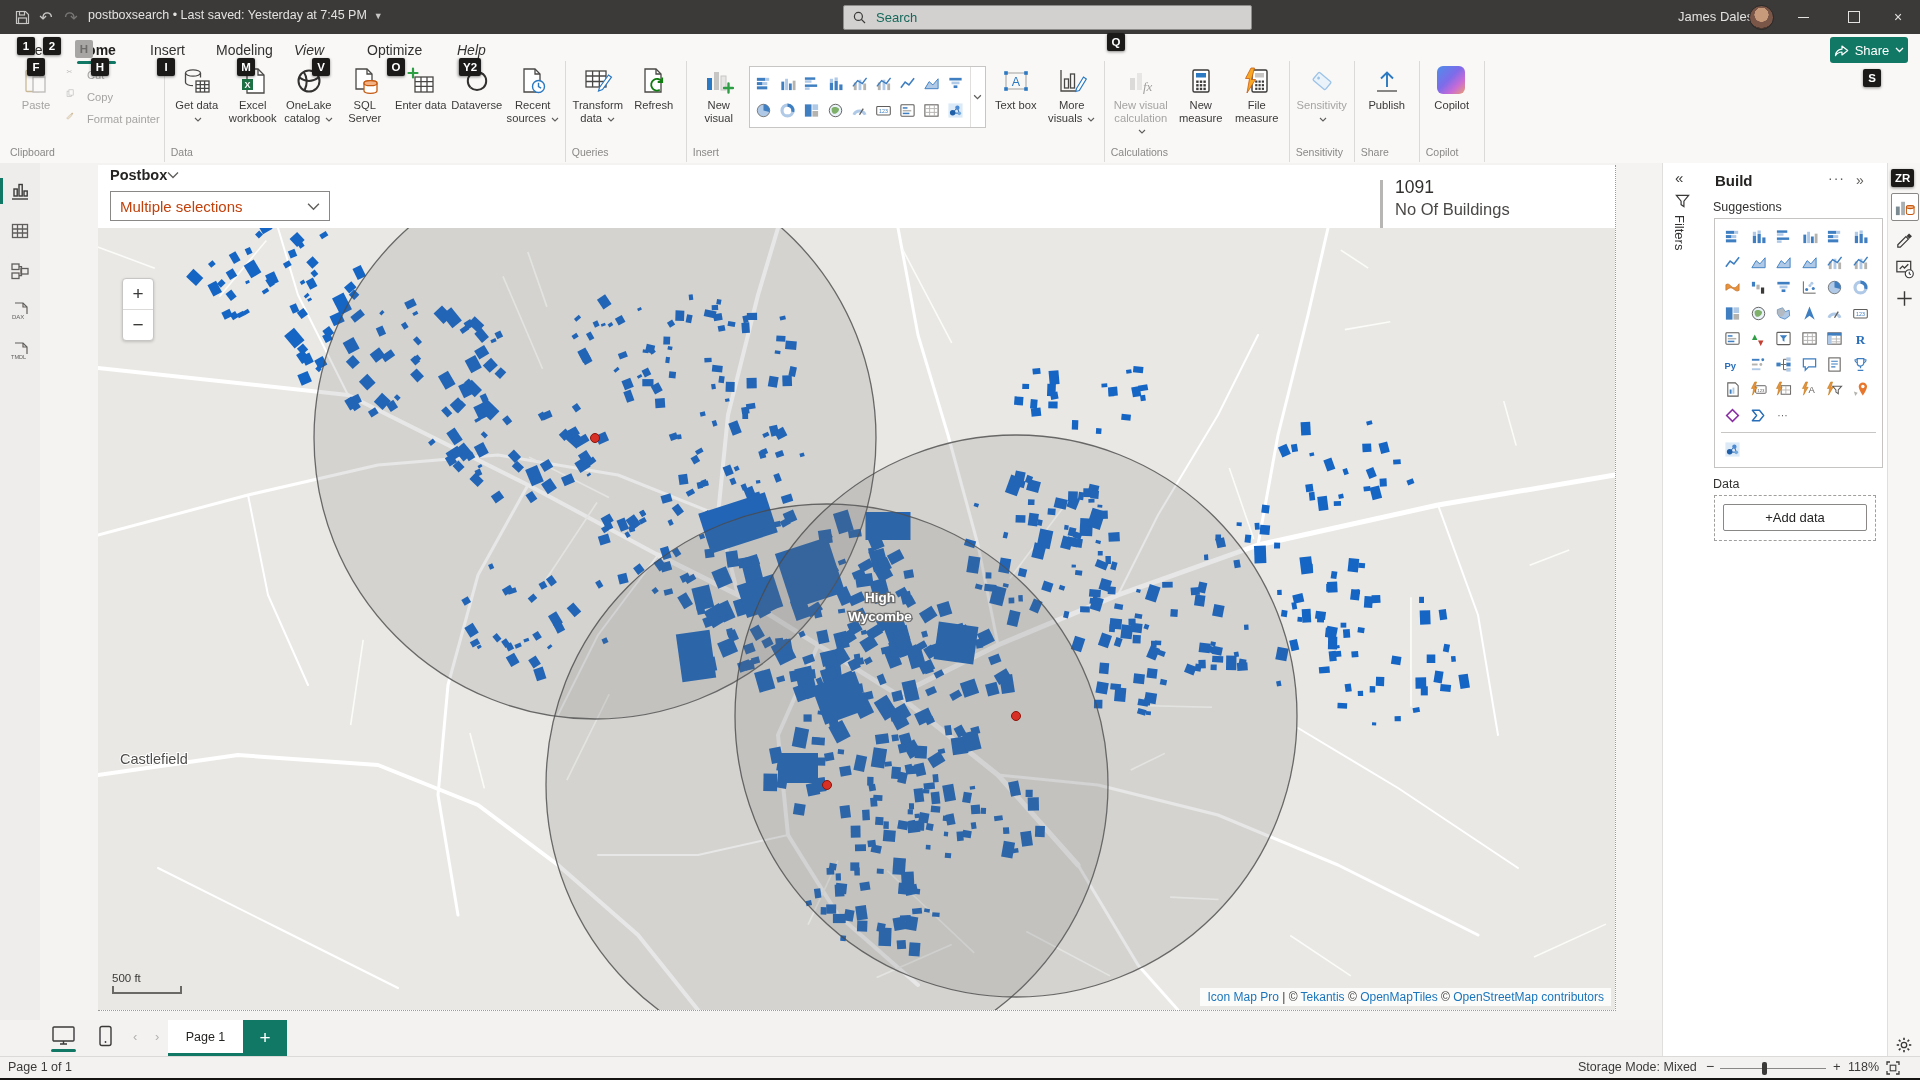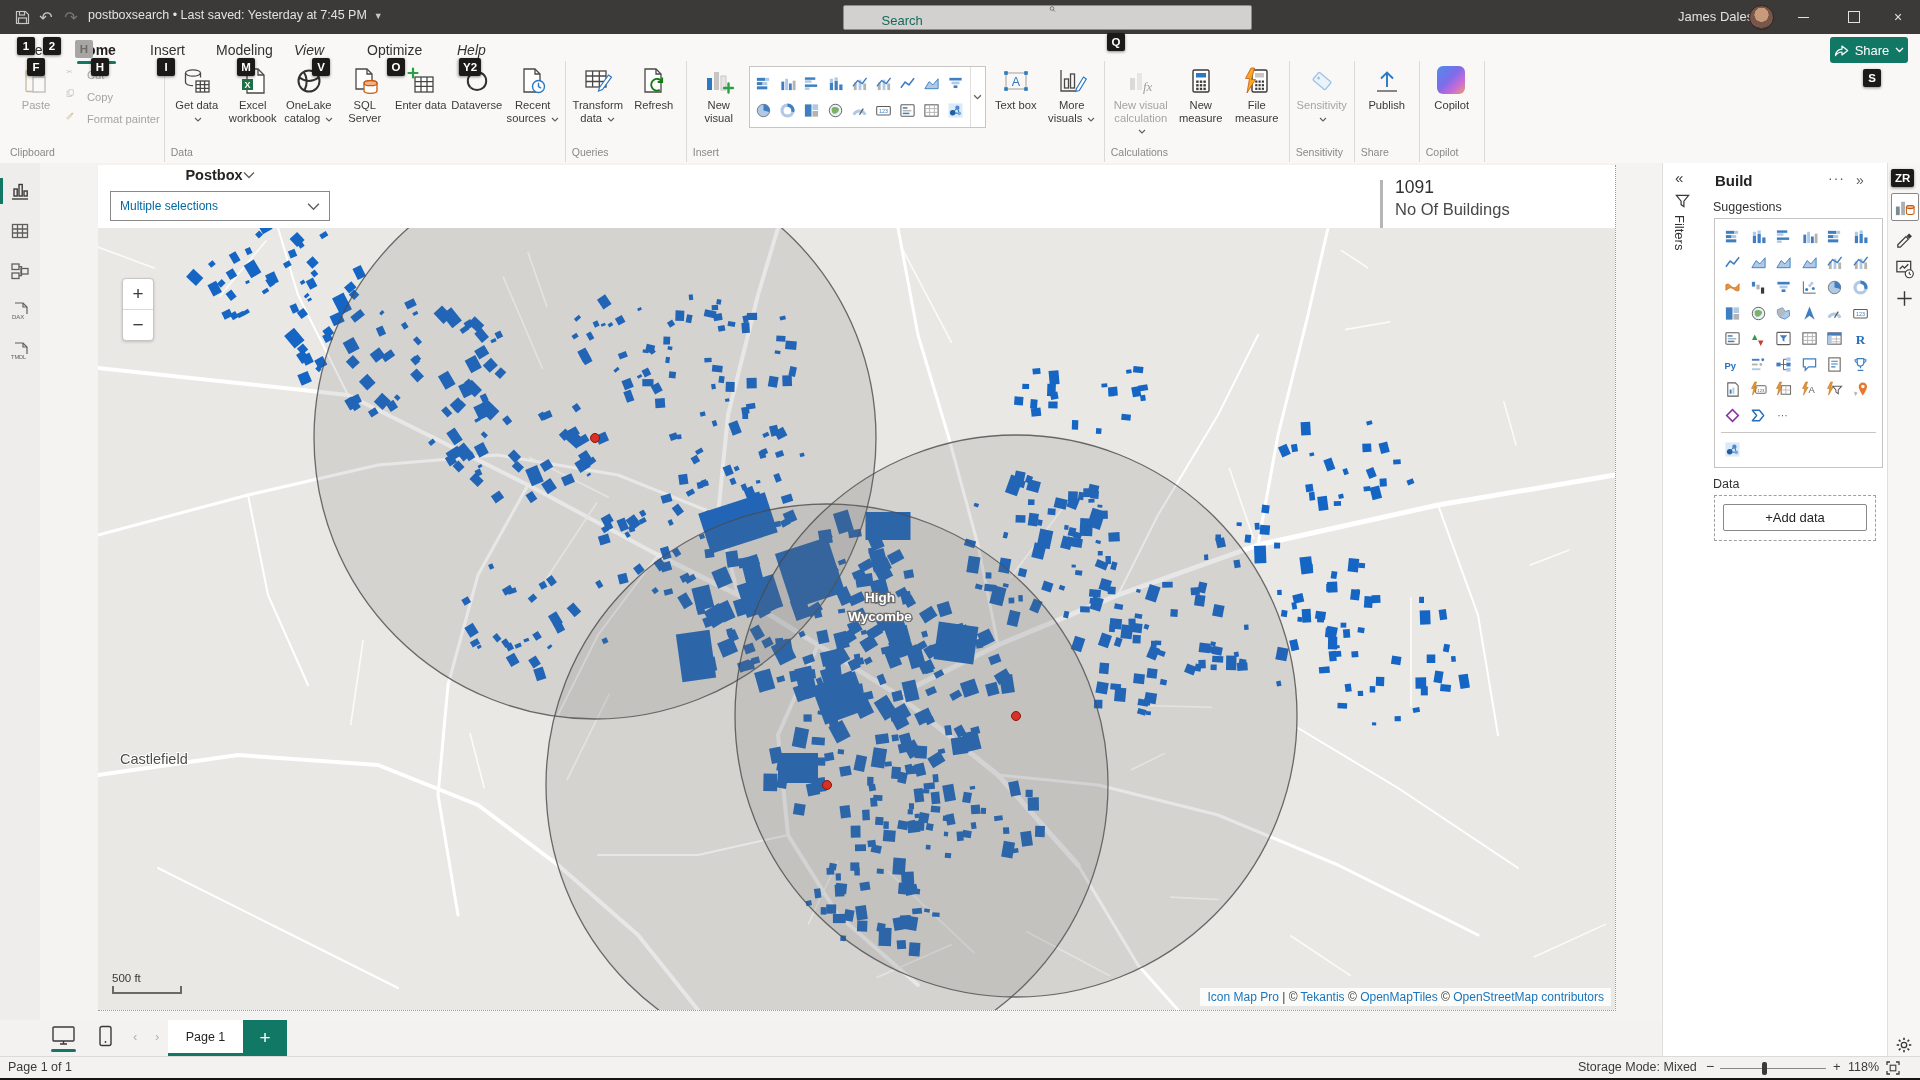--- a/index.html
+++ b/index.html
@@ -3,21 +3,21 @@
 <meta charset="utf-8">
 <style>
   html,body{margin:0;padding:0;background:#222;}
   #app{position:relative;width:1920px;height:1080px;background:#F4F3F2;overflow:hidden;
        font-family:"Liberation Sans","DejaVu Sans",sans-serif;-webkit-font-smoothing:antialiased;}
   
   .titlebar{position:absolute;left:0;top:0;width:1920px;height:34px;background:#3B3A39;color:#DEDCDA;}
   .tb-ic{position:absolute;top:7px;width:20px;height:20px;display:flex;align-items:center;justify-content:center;}
   .tb-title{position:absolute;left:88px;top:8px;font-size:12.5px;color:#E4E2E0;white-space:nowrap;}
   .tb-caret{color:#C8C6C4;font-size:9px;margin-left:7px;}
-  .searchbox{position:absolute;left:843px;top:5px;width:407px;height:23px;background:#D3D1CF;border:1px solid #8E8C8A;border-radius:2px;display:flex;align-items:center;flex-direction:column;}
+  .searchbox{position:absolute;left:843px;top:5px;width:407px;height:23px;background:#D3D1CF;border:1px solid #8E8C8A;border-radius:2px;display:flex;align-items:center;}
   .searchbox svg{margin-left:9px;}
   .searchbox input{border:0;background:transparent;outline:none;font-size:13px;color:#14695B;margin-left:8px;width:340px;font-family:inherit;}
   .searchbox input::placeholder{color:#14695B;opacity:1;}
   .tb-user{position:absolute;left:1678px;top:9px;font-size:13px;color:#E4E2E0;}
   .avatar{position:absolute;left:1749px;top:5px;width:23px;height:23px;border-radius:50%;
           background:radial-gradient(circle at 50% 38%,#C79A7C 0 38%,#7A5648 39% 70%,#4E3A33 71%);border:1px solid #2a2928;}
   .winbtn{position:absolute;top:0;width:44px;height:34px;display:flex;align-items:center;justify-content:center;color:#E4E2E0;font-size:14px;}
   .win-min-glyph{width:11px;height:1px;background:#E4E2E0;}
   .win-max-glyph{width:10px;height:10px;border:1px solid #E4E2E0;}
   
@@ -50,24 +50,24 @@
   .kt.gray{background:#A8A6A4;color:#6E6C6A;box-shadow:none;}
   
   .leftrail{position:absolute;left:0;top:163px;width:40px;height:857px;background:#EFEDEB;border-right:1px solid #E3E1DF;}
   .lritem{position:relative;width:40px;height:40px;display:flex;align-items:center;justify-content:center;}
   .lritem.sel:before{content:"";position:absolute;left:0;top:7px;bottom:7px;width:3px;background:#117865;}
   
   .canvas{position:absolute;left:40px;top:163px;width:1622px;height:857px;background:#F4F3F2;}
   .page{position:absolute;left:58px;top:2px;width:1517px;height:845px;background:#fff;
         border-right:1px dotted #9a9a98;border-bottom:1px dotted #9a9a98;}
   .slicer{position:absolute;}
-  .slicer .sl-h{display:flex;width:100%;justify-content:center;align-items:center;}
+  .slicer .sl-h{display:flex;width:100%;justify-content:flex-start;align-items:center;}
   .slicer .sl-title{font-size:14.5px;font-weight:bold;color:#252423;}
   .slicer .sl-box{margin-top:8px;height:28px;border:1px solid #8A8886;background:#fff;display:flex;align-items:center;justify-content:space-between;padding:0 9px;}
-  .slicer .sl-val{font-size:12px;color:#0369a1;}
+  .slicer .sl-val{font-size:15px;color:#c2410c;}
   .cardvis{position:absolute;left:1270px;top:8px;width:200px;height:66px;background:#fff;}
   .cardbar{position:absolute;left:12px;top:7px;width:3px;height:48px;background:#B8B6B4;}
   .cardval{position:absolute;left:27px;top:4px;font-size:17.5px;color:#32302E;}
   .cardlbl{position:absolute;left:27px;top:27px;font-size:16.5px;color:#4B4947;}
   .mapwrap{position:absolute;left:0;top:63px;width:1517px;height:782px;overflow:hidden;background:#E9E8E4;}
   .zoomctl{position:absolute;left:24px;top:50px;width:30px;background:#fff;border:1px solid #C8C6C4;border-radius:4px;box-shadow:0 1px 3px rgba(0,0,0,.18);z-index:5;}
   .zoomctl div{height:30px;display:flex;align-items:center;justify-content:center;font-size:19px;color:#3B3A39;}
   .zoomctl div:first-child{border-bottom:1px solid #DCDAD8;}
   .scalebar{position:absolute;left:14px;bottom:16px;z-index:5;font-size:11.5px;color:#3B3A39;}
   .scaleline{width:66px;height:6px;border:2px solid #6B6966;border-top:none;margin-top:2px;}

